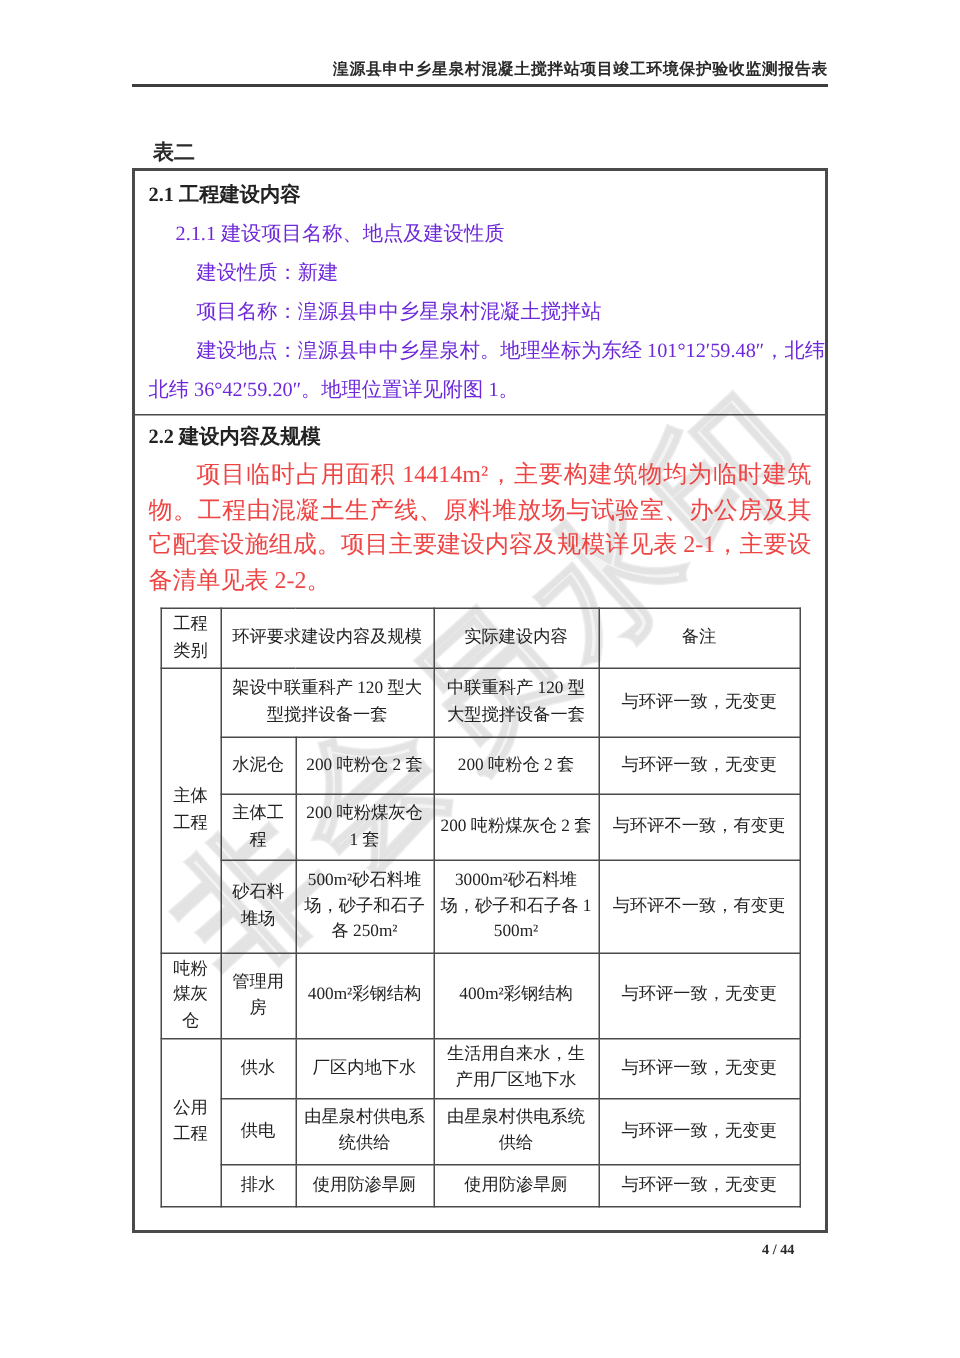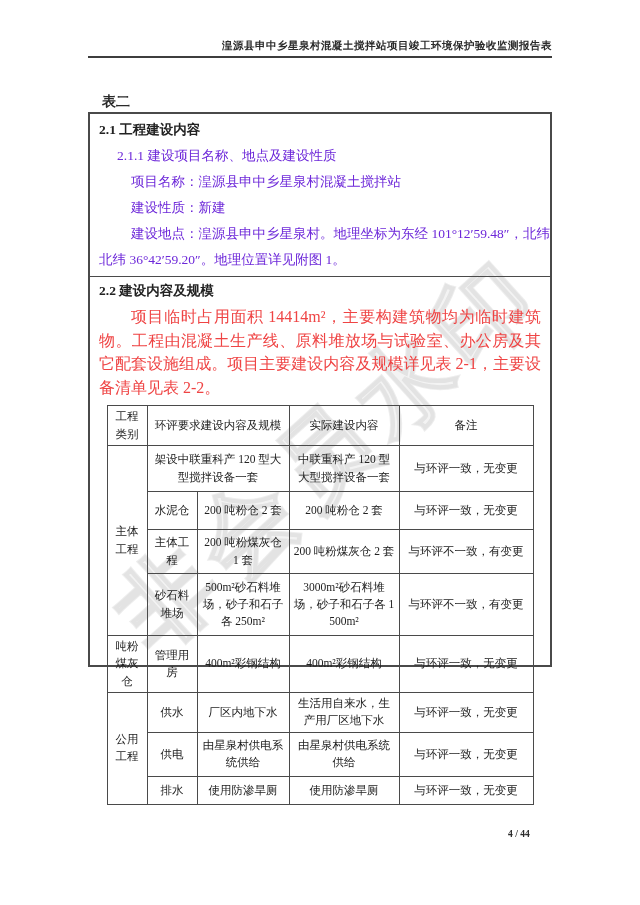--- a/index.html
+++ b/index.html
@@ -15,21 +15,21 @@
   }
   .header-rule {
     position:absolute; top:56px; left:88px; width:464px;
     border-top:2px solid #3d3d3d;
   }
   .sheet-label {
     position:absolute; top:79px; left:102px;
     font-size:14px; font-weight:bold; color:#2a2a2a;
   }
   .content-box {
-    position:absolute; top:112px; left:88px; width:464px; height:555px;
+    position:absolute; top:112px; left:88px; width:464px; height:710px;
     border:2px solid #4a4a4a; background:transparent;
   }
   .box-inner { padding:3px 9px 0 9px; position:relative; }
   .sec-heading { font-size:13.5px; font-weight:bold; line-height:26px; color:#222; }
   .body-line { font-size:13.5px; line-height:26px; color:#6d28d9; white-space:nowrap; }
   .indent-1 { padding-left:18px; }
   .indent-2 { padding-left:32px; }
   .section-divider {
     border-top:1.5px solid #4a4a4a; margin:3px -9px 1px -9px;
   }
@@ -76,23 +76,23 @@
 
   <div class="sheet-label">表二</div>
 
   <div class="content-box">
     <div class="box-inner">
 
       <div class="sec-heading">2.1 工程建设内容</div>
 
       <div class="body-line indent-1">2.1.1 建设项目名称、地点及建设性质</div>
 
+      <div class="body-line indent-2">建设性质：新建</div>
+
       <div class="body-line indent-2">项目名称：湟源县申中乡星泉村混凝土搅拌站</div>
-
-      <div class="body-line indent-2">建设性质：新建</div>
 
       <div class="body-line indent-2">建设地点：湟源县申中乡星泉村。地理坐标为东经 101°12′59.48″，北纬</div>
 
       <div class="body-line">北纬 36°42′59.20″。地理位置详见附图 1。</div>
 
       <div class="section-divider"></div>
 
       <div class="sec-heading">2.2 建设内容及规模</div>
 
       <div class="para">项目临时占用面积 14414m²，主要构建筑物均为临时建筑物。工程由混凝土生产线、原料堆放场与试验室、办公房及其它配套设施组成。项目主要建设内容及规模详见表 2-1，主要设备清单见表 2-2。</div>

